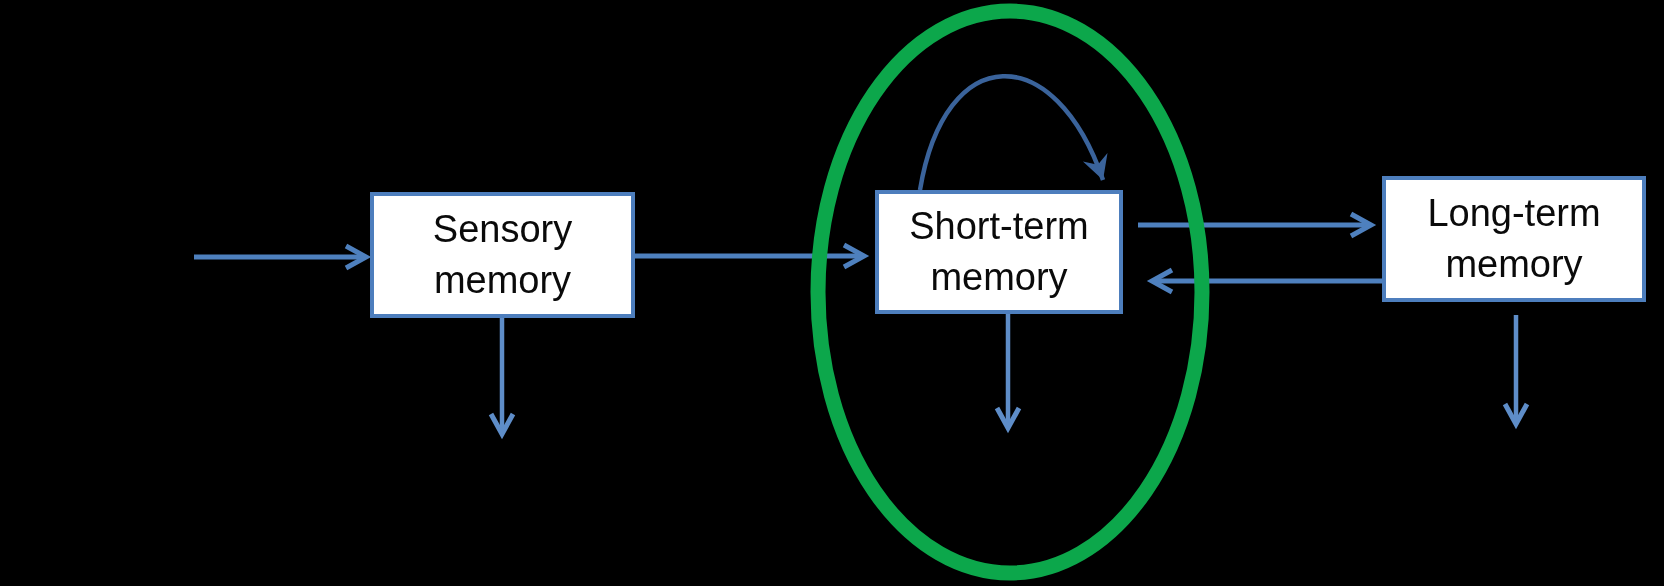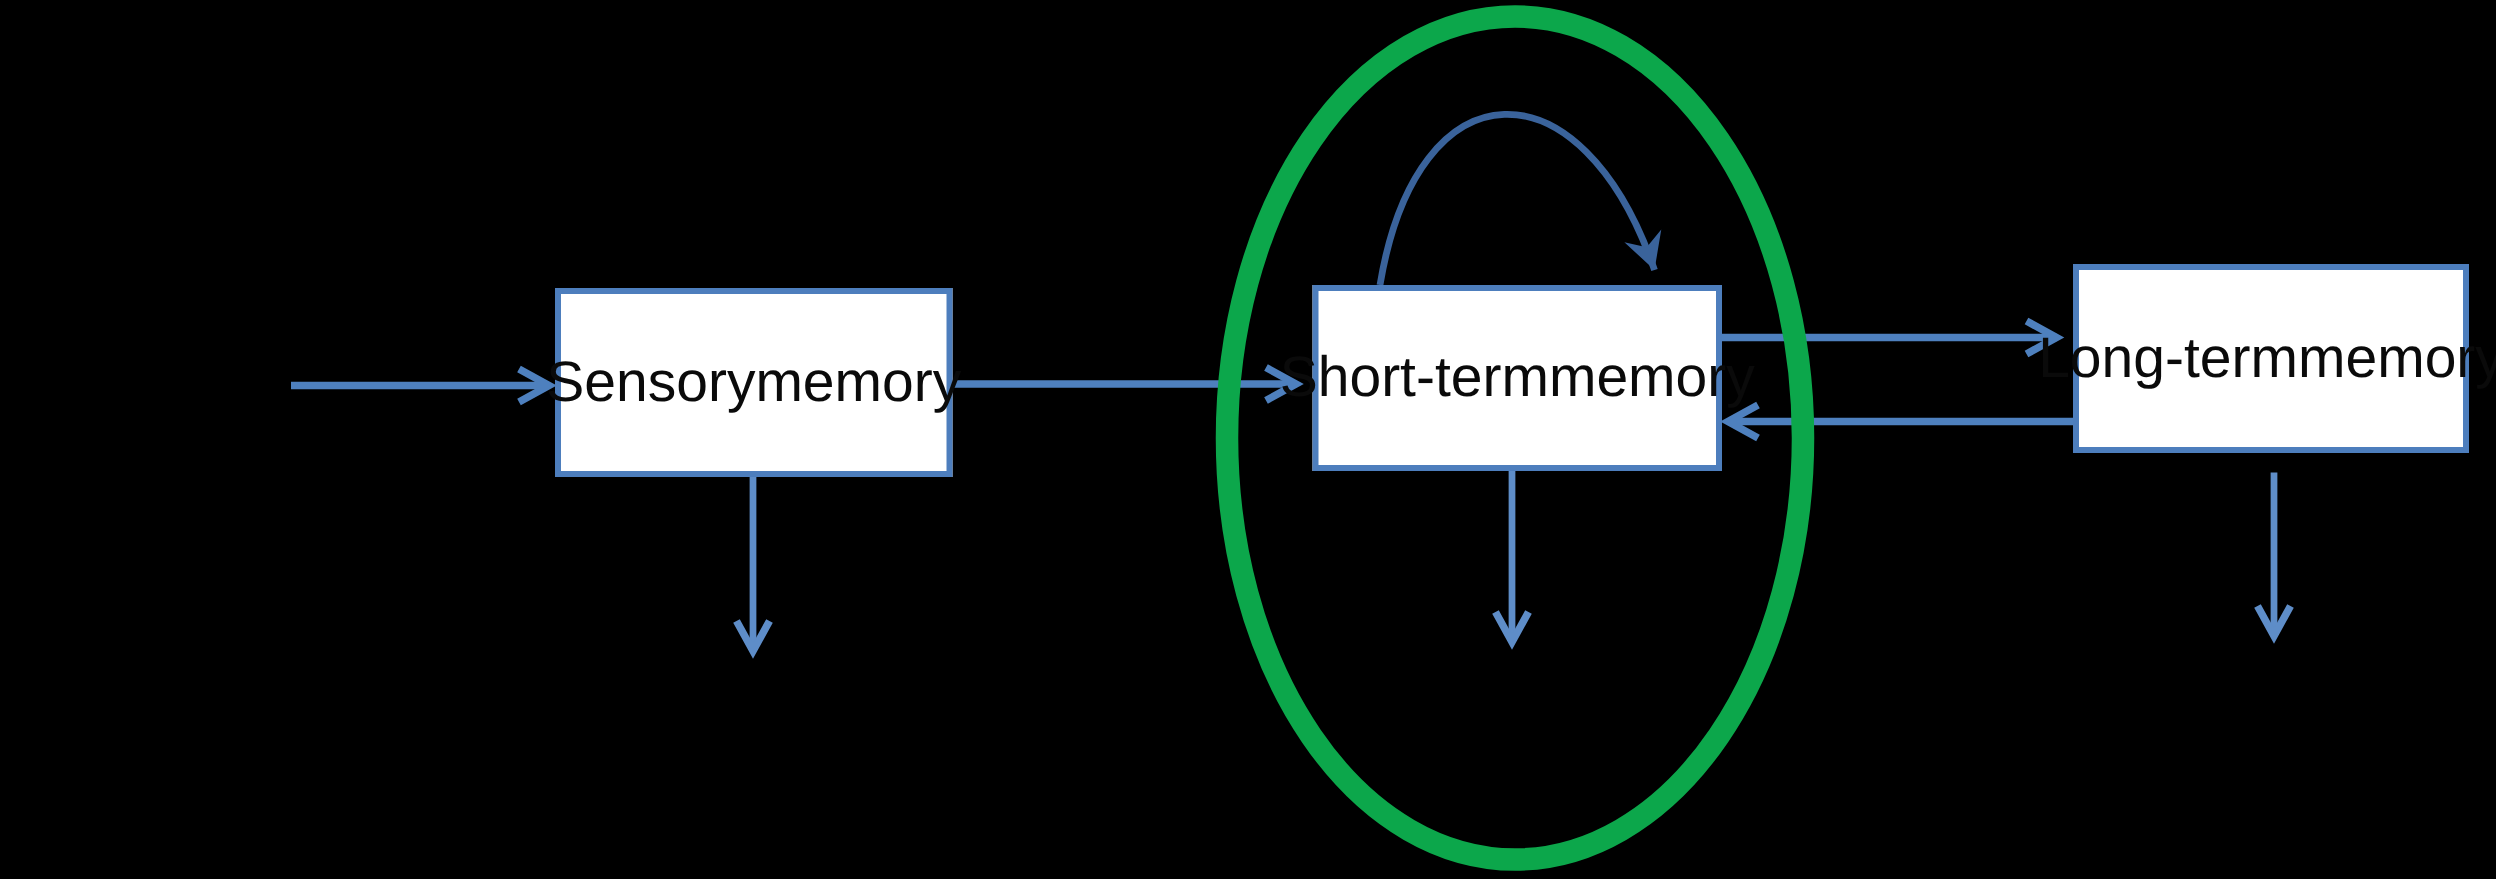--- a/index.html
+++ b/index.html
@@ -9,31 +9,31 @@
     background:#000;
     overflow:hidden;
     font-family:"Liberation Sans", sans-serif;
   }
   .layer{position:absolute;left:0;top:0;}
   .node{
     position:absolute;
     background:#ffffff;
     border:4px solid #4d7ebd;
     box-sizing:border-box;
-    display:flex;
+    display:flex;flex-direction:column;
     align-items:center;justify-content:center;
     text-align:center;
     color:#0a0a0a;
     font-size:38px;
     line-height:51px;
     z-index:2;
   }
   .node .lbl{white-space:nowrap;}
   #node-sensory{left:370px;top:192px;width:265px;height:126px;}
-  #node-stm{left:875px;top:190px;width:273px;height:124px;}
+  #node-stm{left:875px;top:190px;width:248px;height:124px;}
   #node-ltm{left:1382px;top:176px;width:264px;height:126px;}
   svg{display:block;}
 </style>
 </head>
 <body>
 
 <div class="stage">
 
   <svg class="layer" width="1664" height="586" viewBox="0 0 1664 586">
     <defs>

